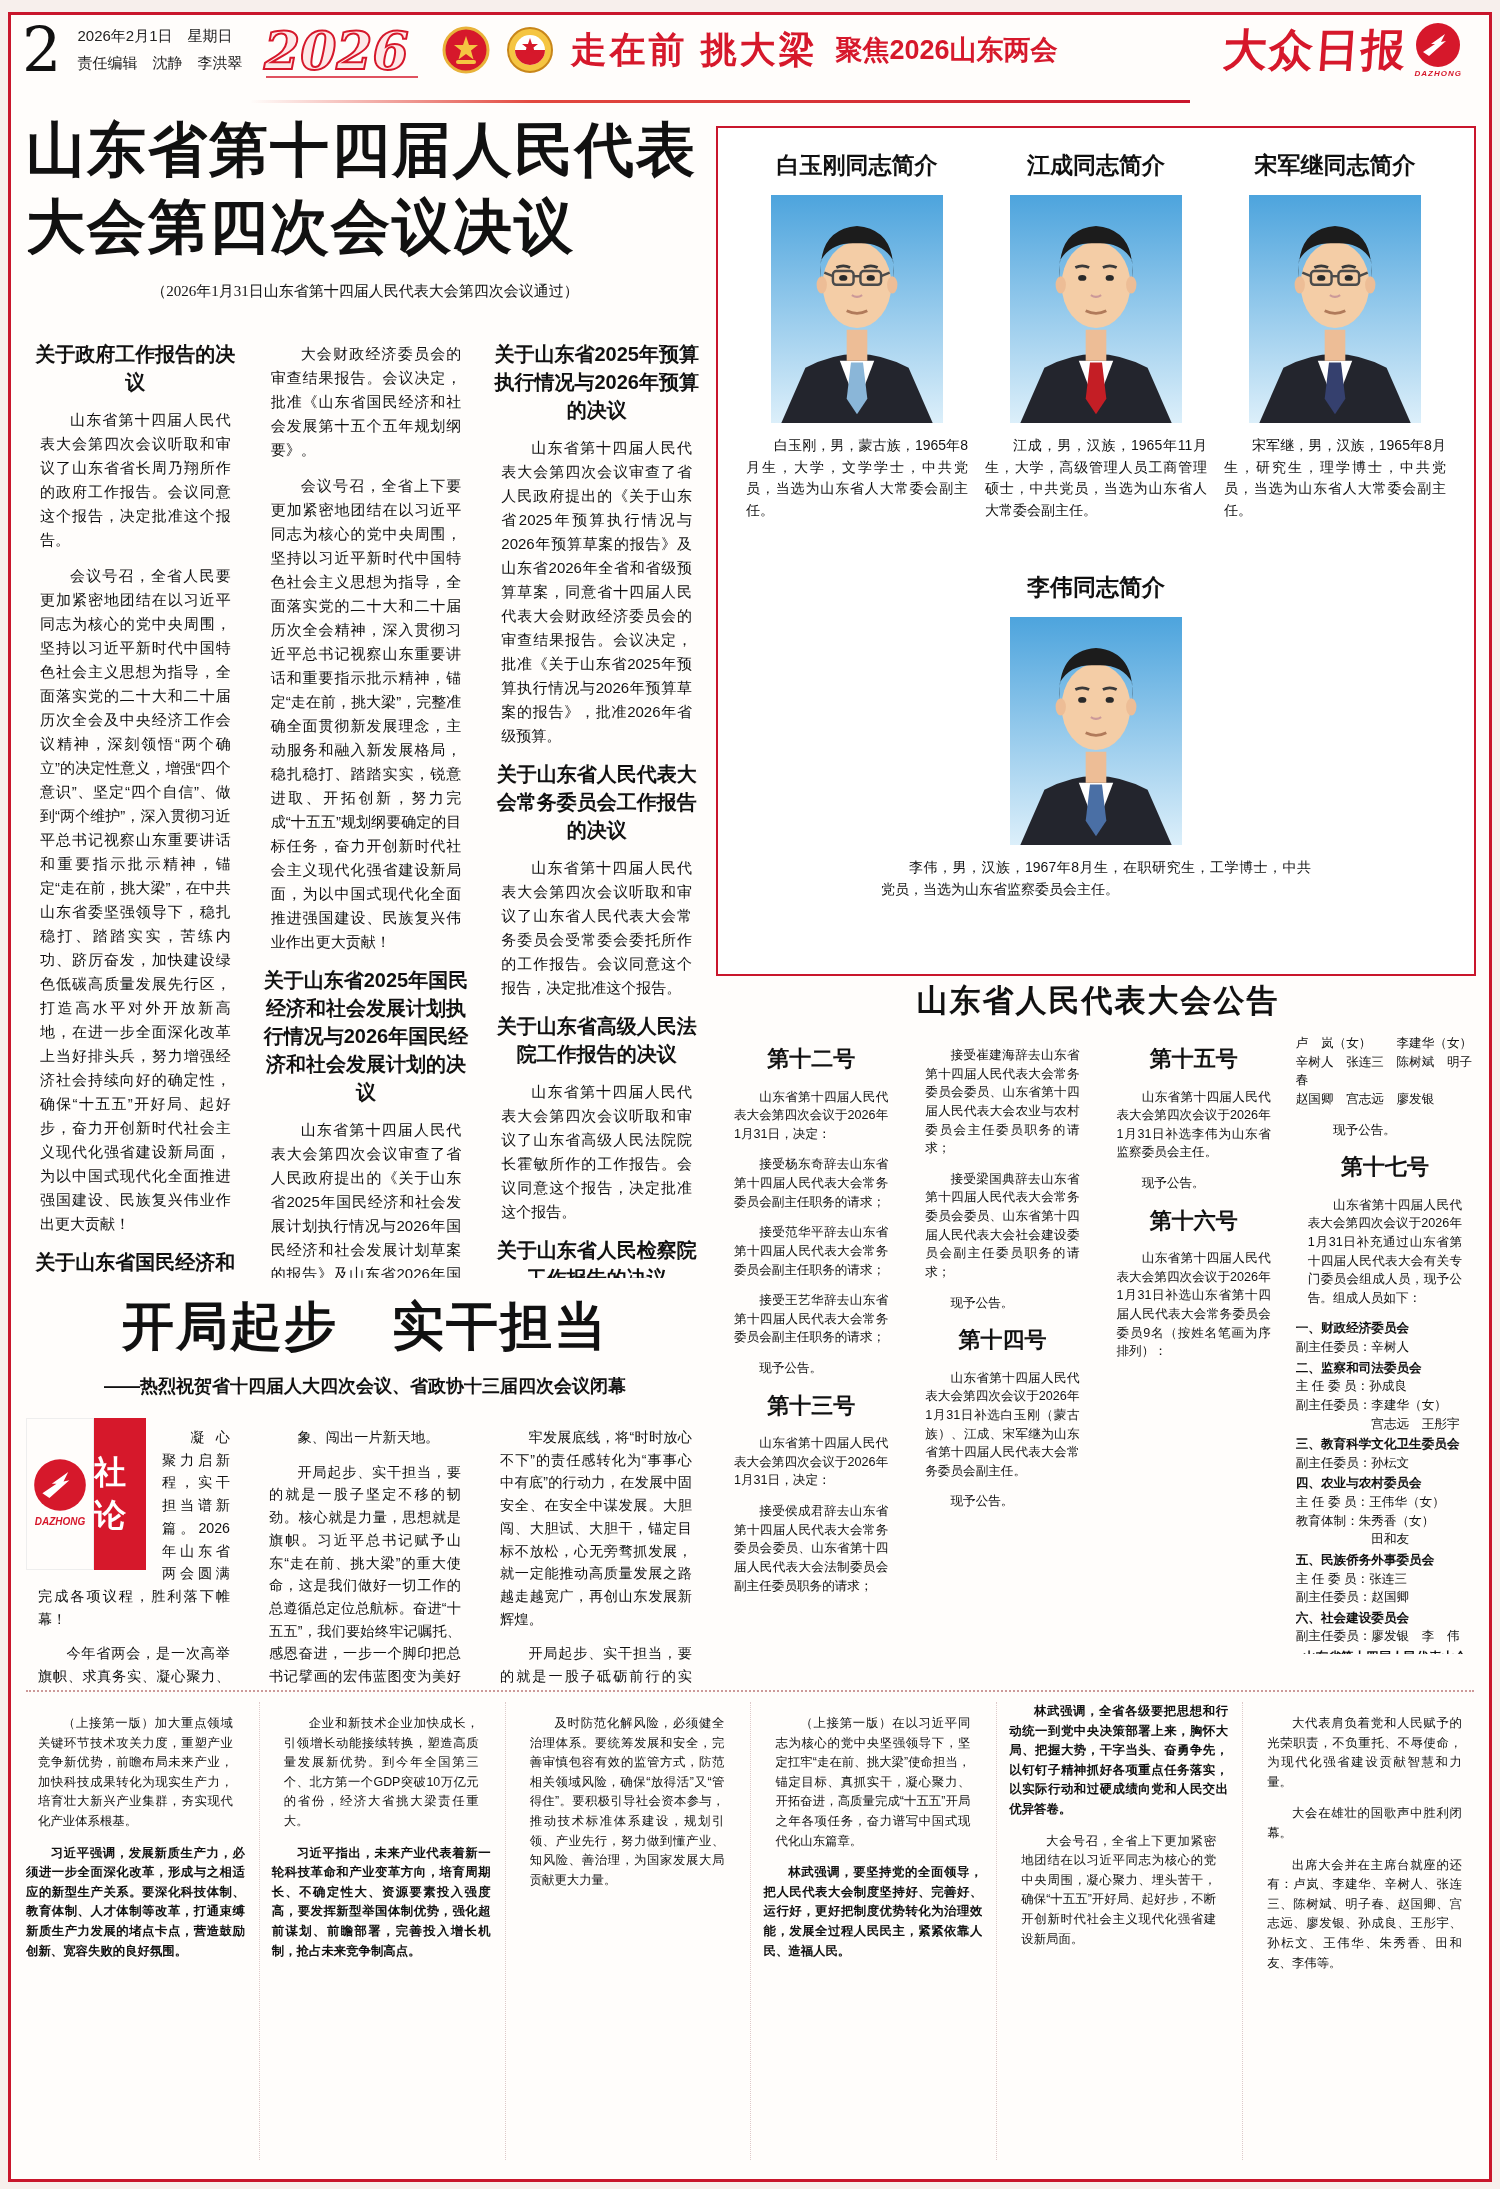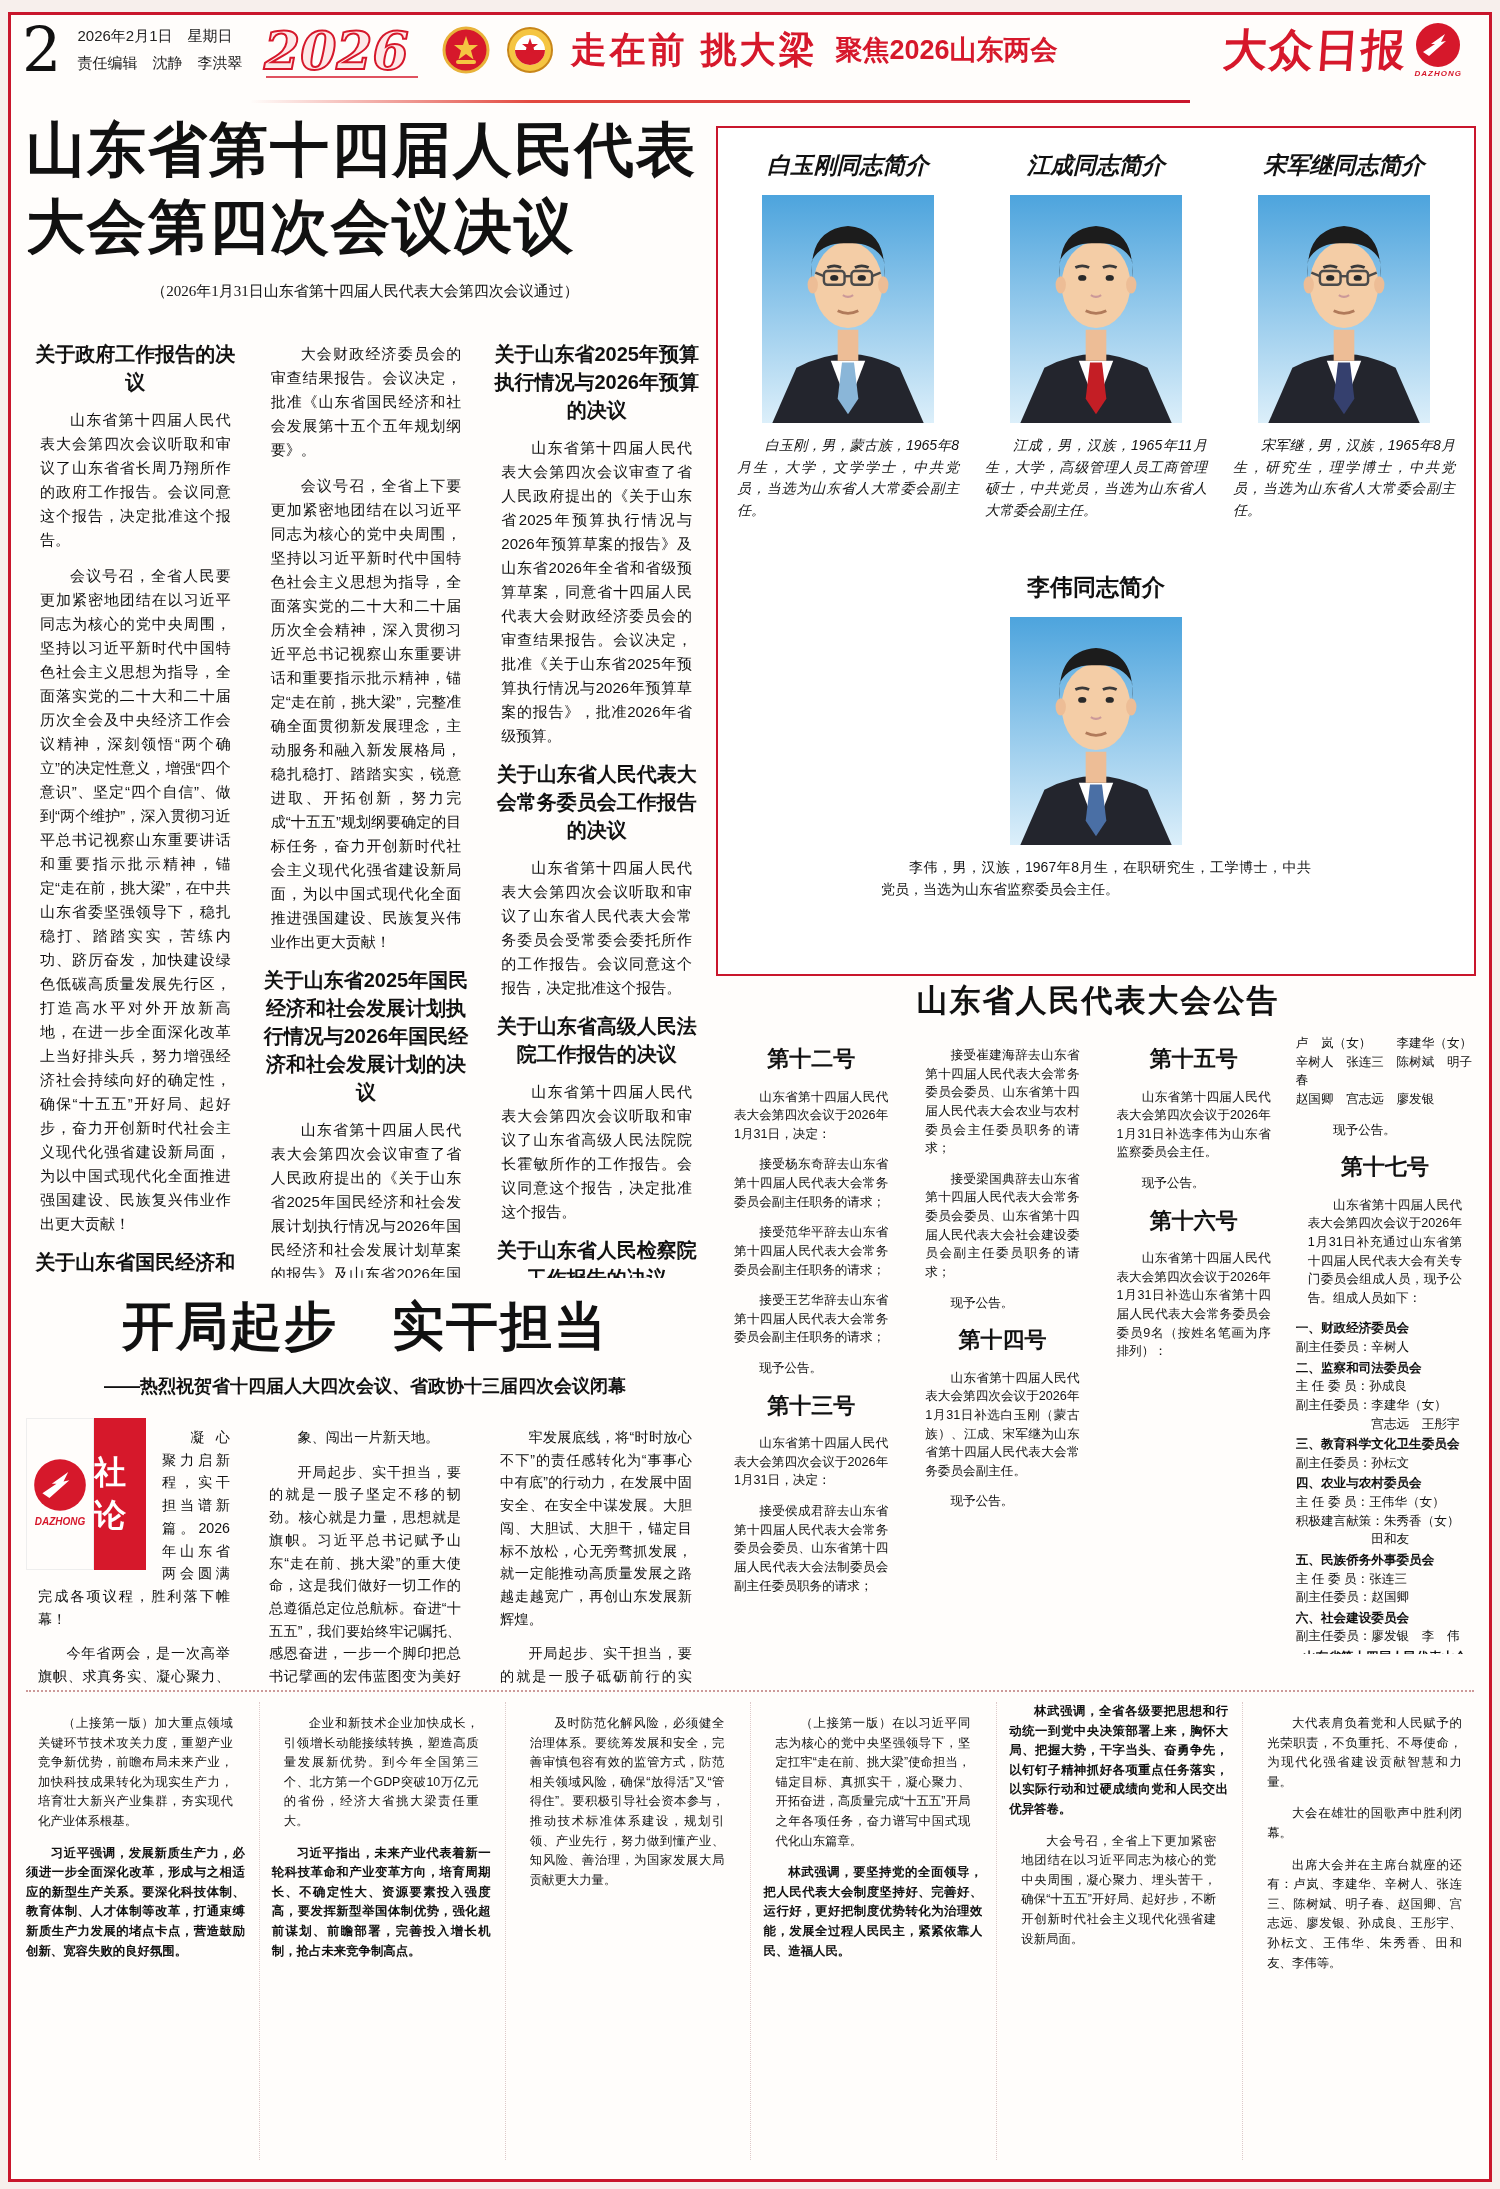--- a/index.html
+++ b/index.html
@@ -29,21 +29,21 @@
   .lead-sub{position:absolute;left:26px;top:282px;width:678px;text-align:center;
             font-family:Liberation Serif, serif;font-size:15px;}
   .lead-cols{position:absolute;left:28px;top:330px;width:676px;height:948px;
              display:flex;gap:16px;overflow:hidden;}
   .lead-col{flex:1;font-size:15px;line-height:1.6;overflow:hidden;}
   .colhead{font-weight:bold;font-size:20px;text-align:center;line-height:1.4;margin:10px 0 8px;}
   .para{margin:12px;text-indent:2em;text-align:justify;}
   
   .profiles{position:absolute;left:716px;top:126px;width:756px;height:846px;
             border:2px solid #c9162c;background:#fff;}
-  .prow{position:absolute;left:10px;top:14px;width:736px;display:flex;gap:18px;justify-content:center;font-style:italic;}
+  .prow{position:absolute;left:10px;top:14px;width:736px;display:flex;gap:9px;justify-content:center;}
   .pcard{width:230px;display:flex;flex-direction:column;align-items:center;}
   .ptitle{font-size:23px;font-weight:bold;margin:8px 0 14px;white-space:nowrap;}
   .pphoto{width:172px;height:228px;}
   .pphoto svg{width:100%;height:100%;display:block;}
   .pbio{font-size:14px;line-height:1.55;text-align:justify;text-indent:2em;margin-top:12px;width:222px;}
   .pfeat{position:absolute;left:0;top:436px;width:756px;display:flex;flex-direction:column;align-items:center;}
   .pfeat .pbio{width:430px;}
   
   .announce{position:absolute;left:722px;top:980px;width:752px;height:684px;overflow:hidden;}
   .an-title{font-size:31px;font-weight:bold;text-align:center;letter-spacing:2px;margin:0 0 12px;}
@@ -321,21 +321,21 @@
         <p class="boldline">一、财政经济委员会</p>
         <p class="member">副主任委员：辛树人</p>
         <p class="boldline">二、监察和司法委员会</p>
         <p class="member">主 任 委 员：孙成良</p>
         <p class="member">副主任委员：李建华（女）</p>
         <p class="member">　　　　　　宫志远　王彤宇</p>
         <p class="boldline">三、教育科学文化卫生委员会</p>
         <p class="member">副主任委员：孙枟文</p>
         <p class="boldline">四、农业与农村委员会</p>
         <p class="member">主 任 委 员：王伟华（女）</p>
-        <p class="member">积极建言献策：朱秀香（女）</p>
+        <p class="member">教育体制：朱秀香（女）</p>
         <p class="member">　　　　　　田和友</p>
         <p class="boldline">五、民族侨务外事委员会</p>
         <p class="member">主 任 委 员：张连三</p>
         <p class="member">副主任委员：赵国卿</p>
         <p class="boldline">六、社会建设委员会</p>
         <p class="member">副主任委员：廖发银　李　伟</p>
         <p class="sig">山东省第十四届人民代表大会</p>
         <p class="sig">第四次会议主席团</p>
         <p class="sig">2026年1月31日于济南</p>
       </div>

